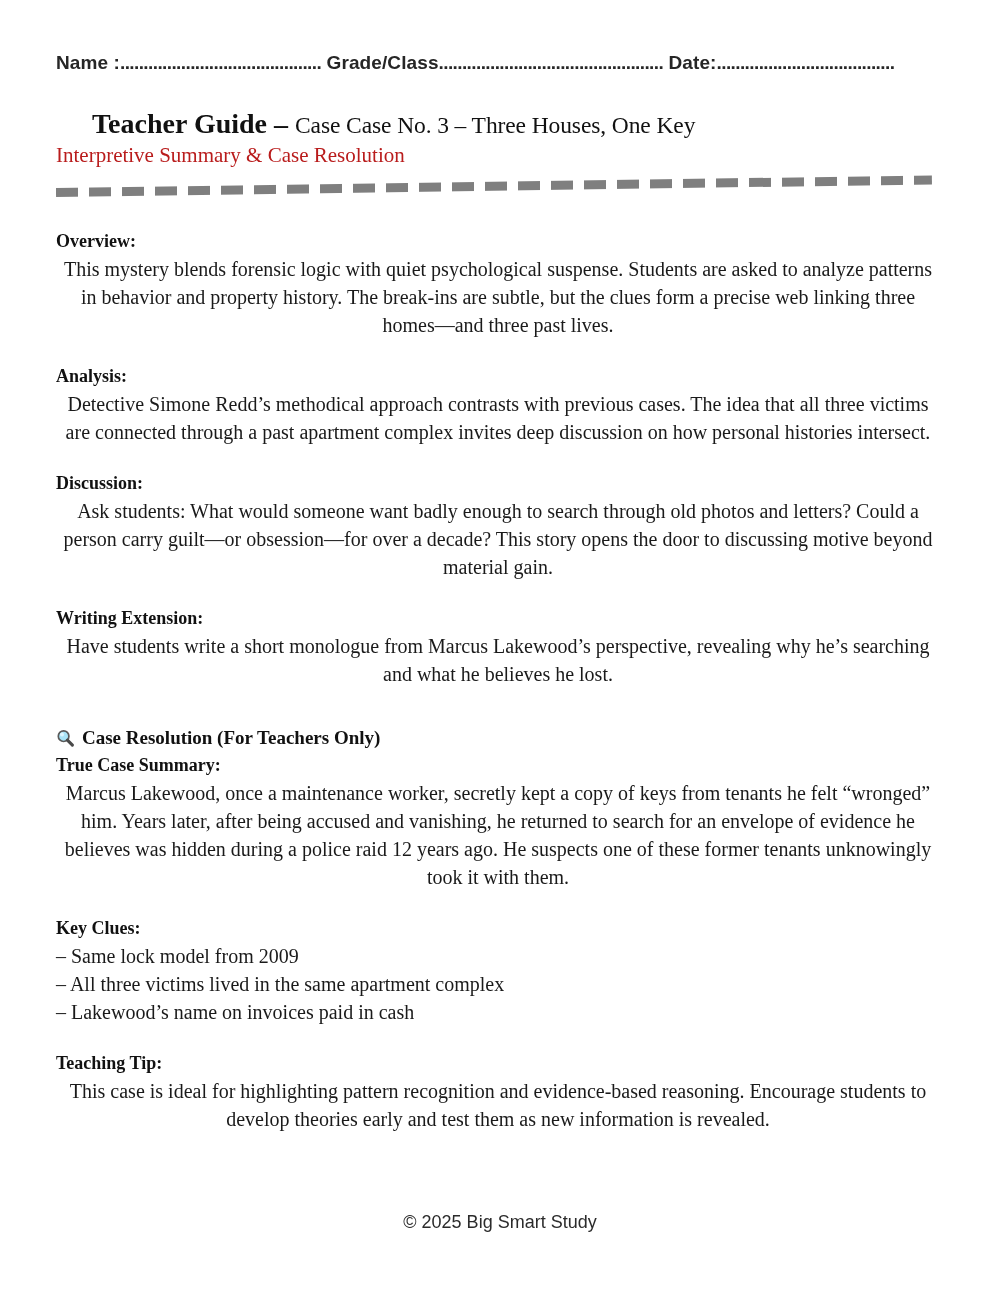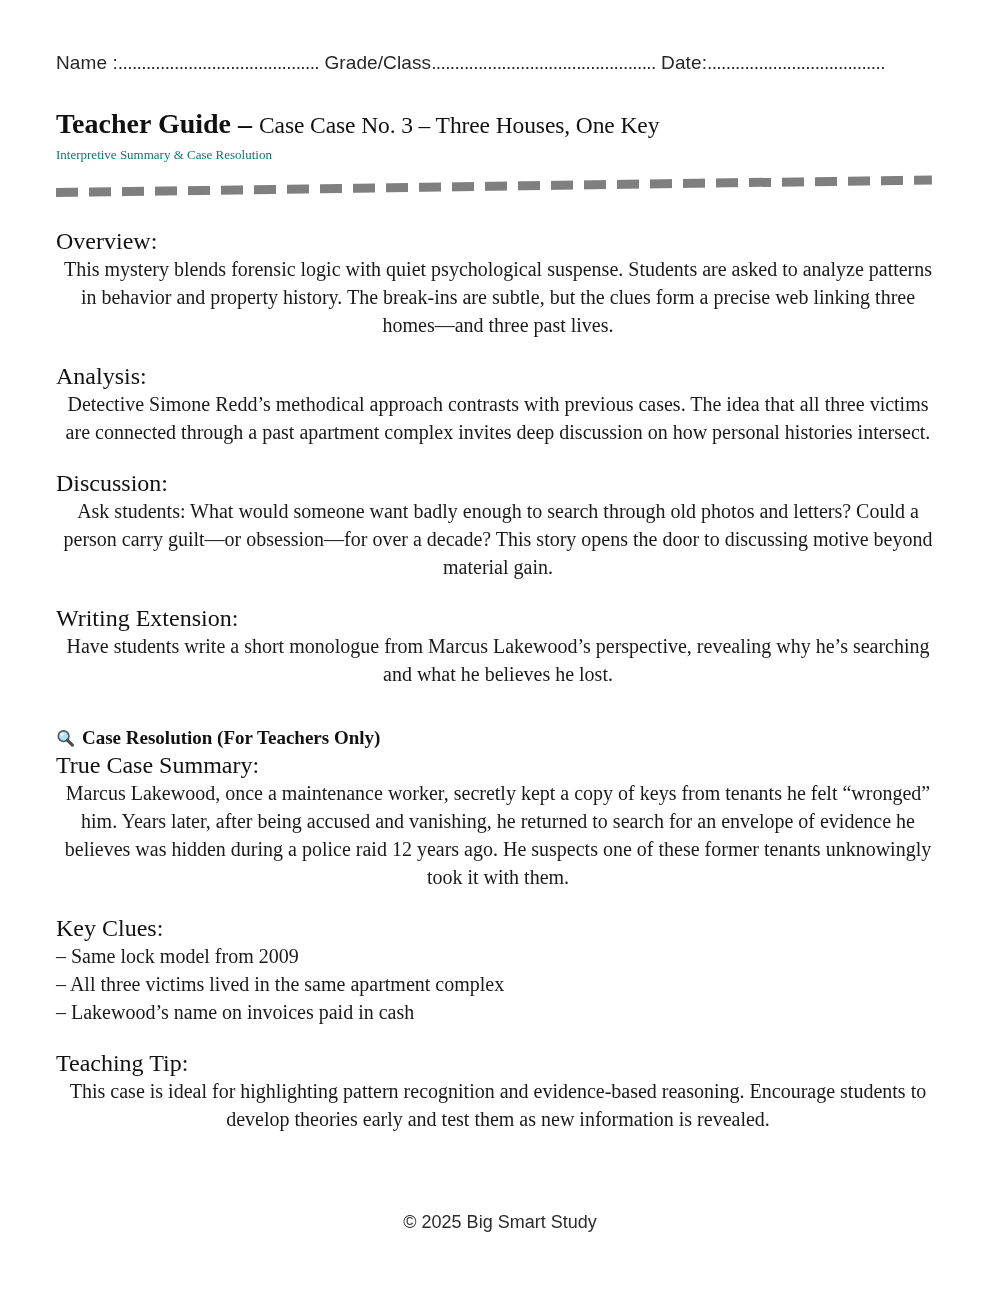--- a/index.html
+++ b/index.html
@@ -28,20 +28,21 @@
   .name-line {
     position: absolute;
     left: 56px;
     top: 52px;
     width: 888px;
     font-family: "Liberation Sans", "DejaVu Sans", sans-serif;
     font-size: 19px;
     letter-spacing: 0.1px;
     color: #262626;
     white-space: nowrap;
+    font-weight: bold;
   }
   .name-line .seg { }
   .dots {
     font-family: "Liberation Sans", "DejaVu Sans", sans-serif;
     letter-spacing: -0.6px;
   }
 
   
   .title-wrap {
     position: absolute;
@@ -52,36 +53,37 @@
   .doc-title {
     font-family: "Liberation Serif", "DejaVu Serif", serif;
     font-weight: bold;
     font-size: 28px;
     line-height: 32px;
     white-space: nowrap;
     color: #111111;
   }
   .doc-title .main {
     font-size: 28px;
+    margin-left: 36px;
   }
   .doc-title .sep {
     font-size: 28px;
     font-weight: bold;
   }
   .doc-title .sub {
     font-size: 23.5px;
     font-weight: normal;
     letter-spacing: -0.1px;
   }
   .doc-subtitle {
     font-family: "Liberation Serif", "DejaVu Serif", serif;
-    font-size: 13px;
+    font-size: 21px;
     line-height: 24px;
     margin-top: 2px;
-    color: #0f766e;
+    color: #b91c1c;
   }
 
   
   .rule-area {
     position: absolute;
     left: 56px;
     top: 176px;
     width: 880px;
     height: 26px;
   }
@@ -106,22 +108,22 @@
     top: 228px;
     width: 884px;
   }
   .section {
     margin-bottom: 24px;
   }
   .section:last-child { margin-bottom: 0; }
 
   .sec-head {
     font-family: "Liberation Serif", "DejaVu Serif", serif;
-    font-weight: normal;
-    font-size: 24px;
+    font-weight: bold;
+    font-size: 18px;
     line-height: 27px;
     color: #111111;
   }
   .sec-body {
     font-family: "Liberation Serif", "DejaVu Serif", serif;
     font-size: 20px;
     line-height: 28px;
     color: #1a1a1a;
     text-align: center;
   }

